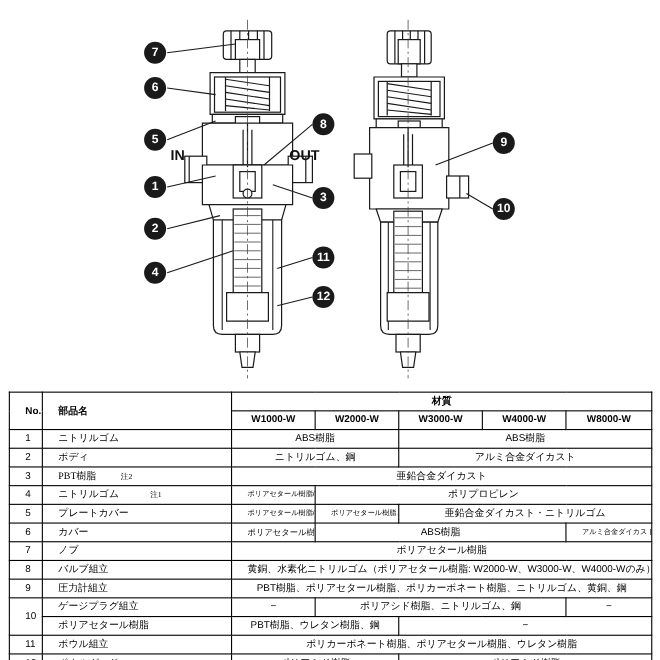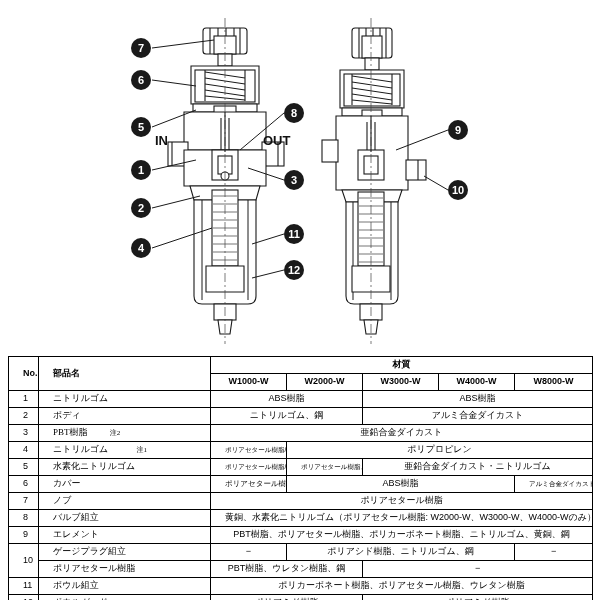--- a/index.html
+++ b/index.html
@@ -276,21 +276,21 @@
           <td class="nm">
             <span>ニトリルゴム</span>
             <span class="note" style="margin-left:26px;">注1</span>
           </td>
           <td class="xtiny">ポリアセタール樹脂/ポリプロピレン</td>
           <td colspan="4">ポリプロピレン</td>
         </tr>
 
         <tr>
           <td class="no">5</td>
-          <td class="nm">水素化ニトリルゴム</td>
+          <td class="nm">プレートカバー</td>
           <td class="xtiny">ポリアセタール樹脂/ポリプロピレン</td>
           <td class="xtiny">ポリアセタール樹脂、ニトリルゴム</td>
           <td colspan="3">亜鉛合金ダイカスト・ニトリルゴム</td>
         </tr>
 
         <tr>
           <td class="no">6</td>
           <td class="nm">カバー</td>
           <td class="tiny">ポリアセタール樹脂</td>
           <td colspan="3">ABS樹脂</td>
@@ -304,21 +304,21 @@
         </tr>
 
         <tr>
           <td class="no">8</td>
           <td class="nm">バルブ組立</td>
           <td colspan="5">黄銅、水素化ニトリルゴム（ポリアセタール樹脂: W2000-W、W3000-W、W4000-Wのみ）</td>
         </tr>
 
         <tr>
           <td class="no">9</td>
-          <td class="nm">エレメント</td>
+          <td class="nm">圧力計組立</td>
           <td colspan="5">PBT樹脂、ポリアセタール樹脂、ポリカーボネート樹脂、ニトリルゴム、黄銅、鋼</td>
         </tr>
 
         <tr>
           <td class="no" rowspan="2">10</td>
           <td class="nm">ゲージプラグ組立</td>
           <td>−</td>
           <td colspan="3">ポリアシド樹脂、ニトリルゴム、鋼</td>
           <td>−</td>
         </tr>

